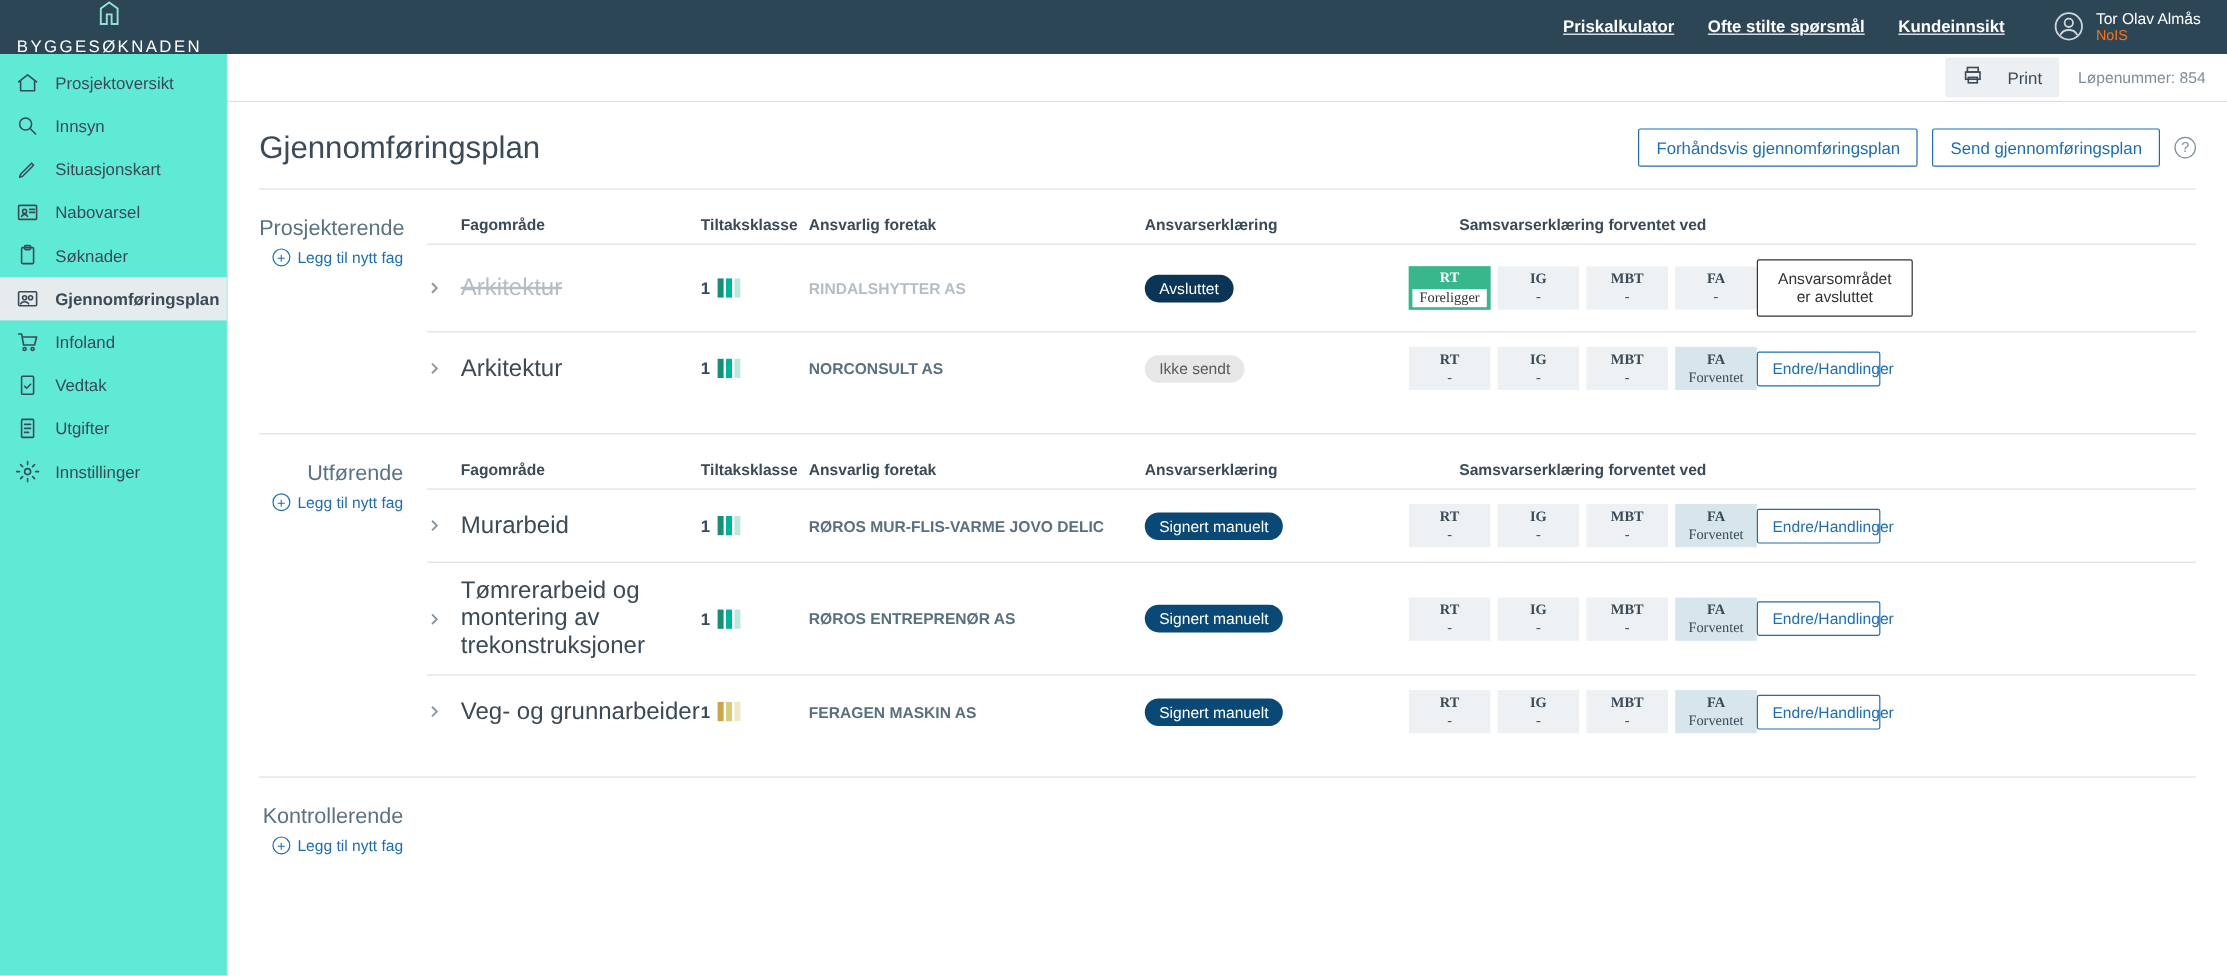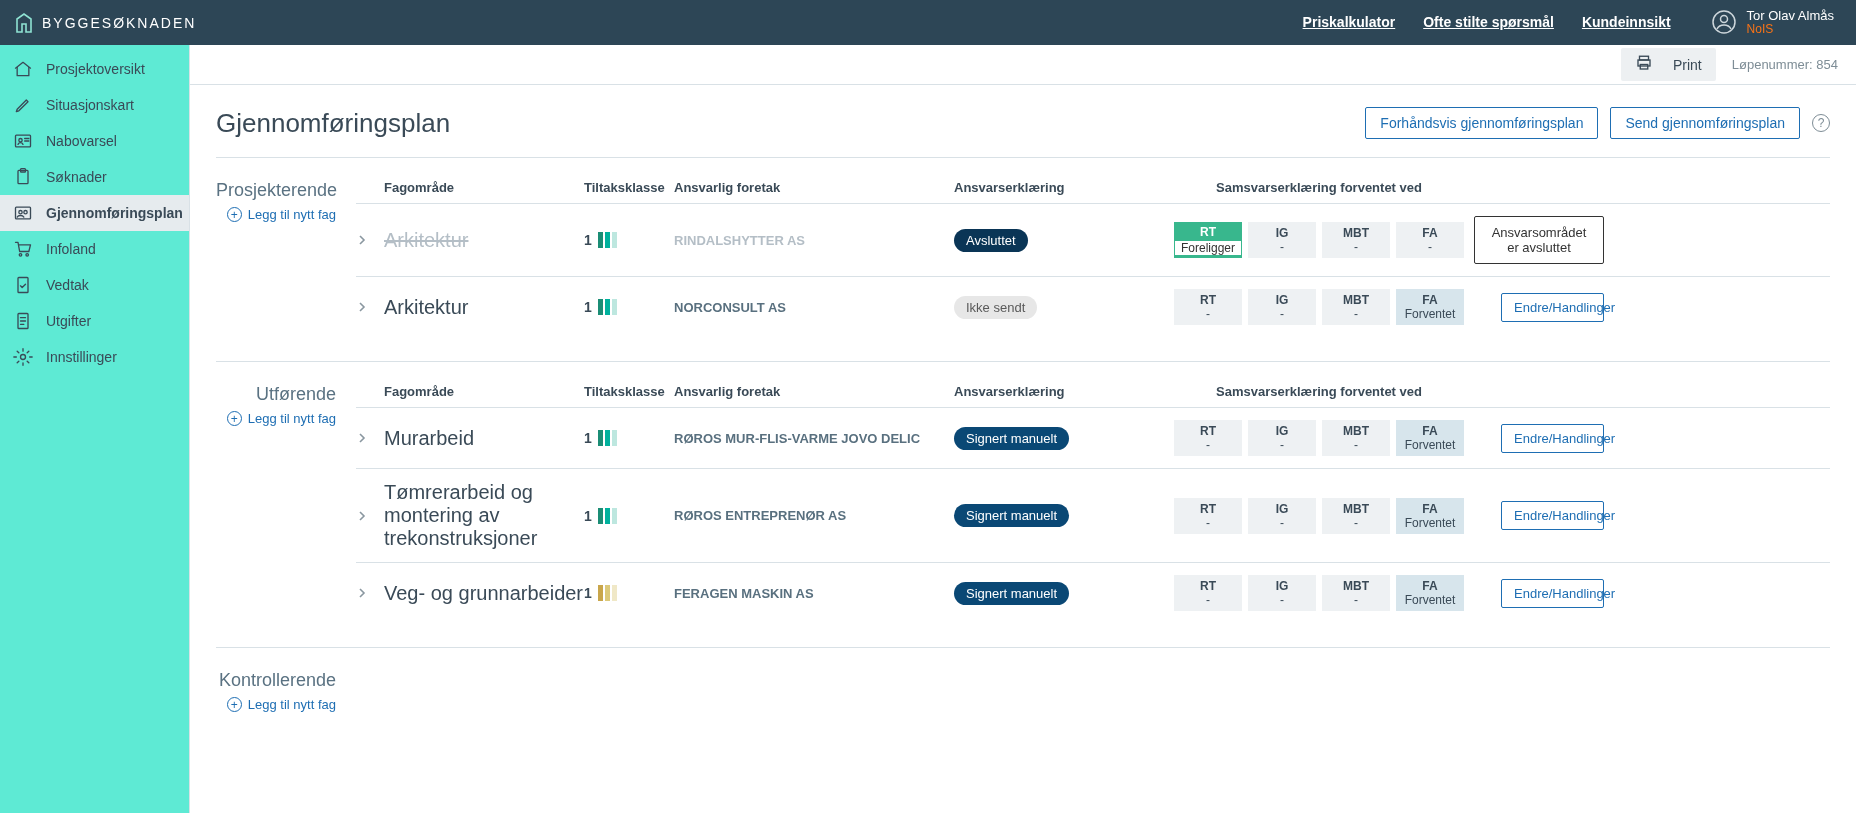--- a/index.html
+++ b/index.html
@@ -28,21 +28,21 @@
     font-family:"Segoe UI","Helvetica Neue",Arial,sans-serif;
     font-size:14px;color:var(--ink);
     background:#fff;
   }
   
   .topbar{
     height:45px;background:var(--navy);color:#fff;
     display:flex;align-items:center;padding:0 22px 0 14px;
     justify-content:space-between;
   }
-  .brand{display:flex;align-items:center;gap:8px;}
+  .brand{display:flex;align-items:center;gap:8px;flex-direction:column;}
   .brand svg{display:block;}
   .brand-name{letter-spacing:2px;font-size:14px;}
   .header-links{display:flex;gap:28px;align-items:center;}
   .header-links a{color:#fff;text-decoration:underline;cursor:pointer;font-weight:600;font-size:14px;}
   .user-block{display:flex;align-items:center;gap:10px;margin-left:40px;}
   .avatar-icon svg{display:block;}
   .user-text{line-height:1.1;}
   .user-name{font-weight:400;font-size:13px;}
   .user-org{font-size:12px;color:#f97316;}
   .header-right{display:flex;align-items:center;}
@@ -127,27 +127,27 @@
   .pill{
     display:inline-block;padding:4px 12px;border-radius:14px;font-size:13px;
     color:#fff;white-space:nowrap;
   }
   .pill.done{background:#0a3556;}
   .pill.notsent{background:var(--pill-notsent);color:#5a5a5a;}
   .pill.signed{background:var(--pill-signed);}
   .phase-row{display:grid;grid-template-columns:repeat(4,1fr);gap:6px;}
   .phase-cell{
     display:flex;flex-direction:column;align-items:center;justify-content:center;
-    height:36px;font-size:12px;color:var(--ink);background:transparent;
+    height:36px;font-size:12px;color:var(--ink);background:transparent;font-family:Liberation Serif, serif;
   }
   .phase-cell .ph-code{font-weight:700;font-size:12px;}
   .phase-cell .ph-val{font-size:12px;}
   .phase-cell.box{background:var(--row-grey);}
   .phase-cell.box.expected{background:#d7e5ec;}
-  .action-cell{display:flex;justify-content:flex-end;}
+  .action-cell{display:flex;justify-content:flex-start;}
   .btn-edit{
     border:1px solid var(--blue-bright);color:var(--blue-bright);background:#fff;
     padding:6px 12px;font-size:13px;cursor:pointer;border-radius:2px;width:103px;
   }
 </style>
 </head>
 <body>
 
 <div class="topbar">
   <div class="brand">
@@ -188,20 +188,29 @@
           <svg width="20" height="20" viewBox="0 0 24 24" fill="none" stroke="currentColor" stroke-width="1.7" stroke-linecap="round" stroke-linejoin="round">
             <path d="M3 11l9-7 9 7"></path>
             <path d="M5 10v10h14V10"></path>
           </svg>
         </span>
         <span class="nav-label">Prosjektoversikt</span>
       </div>
       <div class="nav-item">
         <span class="nav-icon">
           <svg width="20" height="20" viewBox="0 0 24 24" fill="none" stroke="currentColor" stroke-width="1.7" stroke-linecap="round" stroke-linejoin="round">
+            <circle cx="10" cy="10" r="6"></circle>
+            <path d="M20 20l-5.5-5.5"></path>
+          </svg>
+        </span>
+        <span class="nav-label">Innsyn</span>
+      </div>
+      <div class="nav-item">
+        <span class="nav-icon">
+          <svg width="20" height="20" viewBox="0 0 24 24" fill="none" stroke="currentColor" stroke-width="1.7" stroke-linecap="round" stroke-linejoin="round">
             <path d="M4 20l3-1 11-11-2-2L5 17l-1 3z"></path>
           </svg>
         </span>
         <span class="nav-label">Situasjonskart</span>
       </div>
       <div class="nav-item">
         <span class="nav-icon">
           <svg width="20" height="20" viewBox="0 0 24 24" fill="none" stroke="currentColor" stroke-width="1.7" stroke-linecap="round" stroke-linejoin="round">
             <rect x="3" y="5" width="18" height="14" rx="1"></rect>
             <circle cx="9" cy="11" r="2"></circle>

